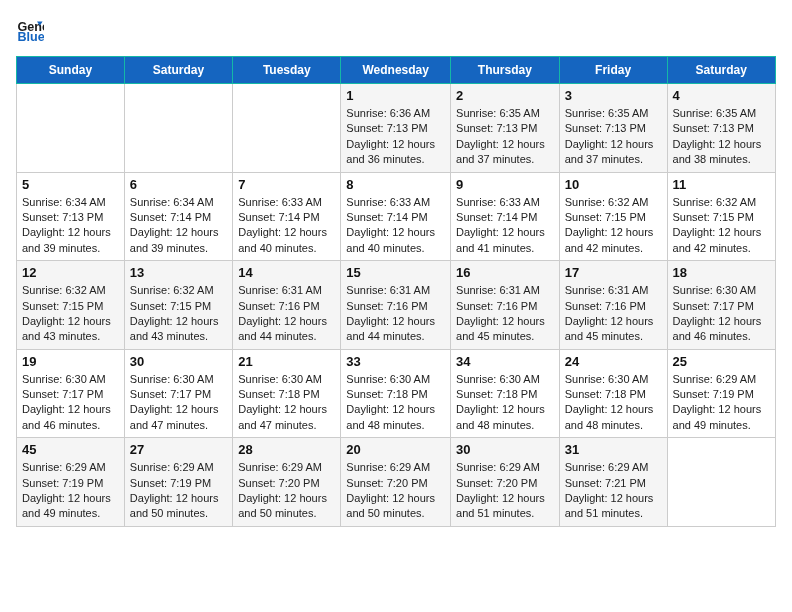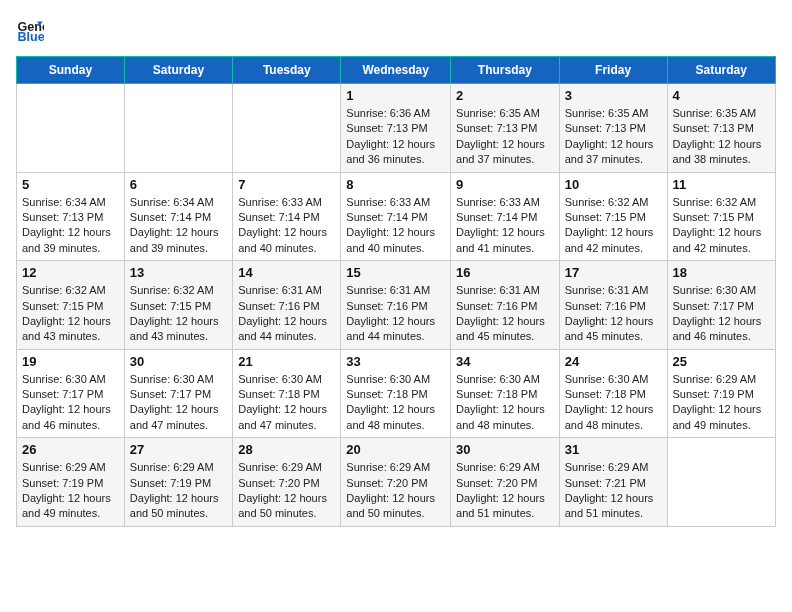--- a/index.html
+++ b/index.html
@@ -267,21 +267,21 @@
         </td>
         <td>
           <div class="day-number">25</div>
           <div class="day-info" style="white-space: pre-line;">Sunrise: 6:29 AM
 Sunset: 7:19 PM
 Daylight: 12 hours and 49 minutes.</div>
         </td>
       </tr>
       <tr>
         <td>
-          <div class="day-number">26</div>
+          <div class="day-number">45</div>
           <div class="day-info" style="white-space: pre-line;">Sunrise: 6:29 AM
 Sunset: 7:19 PM
 Daylight: 12 hours and 49 minutes.</div>
         </td>
         <td>
           <div class="day-number">27</div>
           <div class="day-info" style="white-space: pre-line;">Sunrise: 6:29 AM
 Sunset: 7:19 PM
 Daylight: 12 hours and 50 minutes.</div>
         </td>

